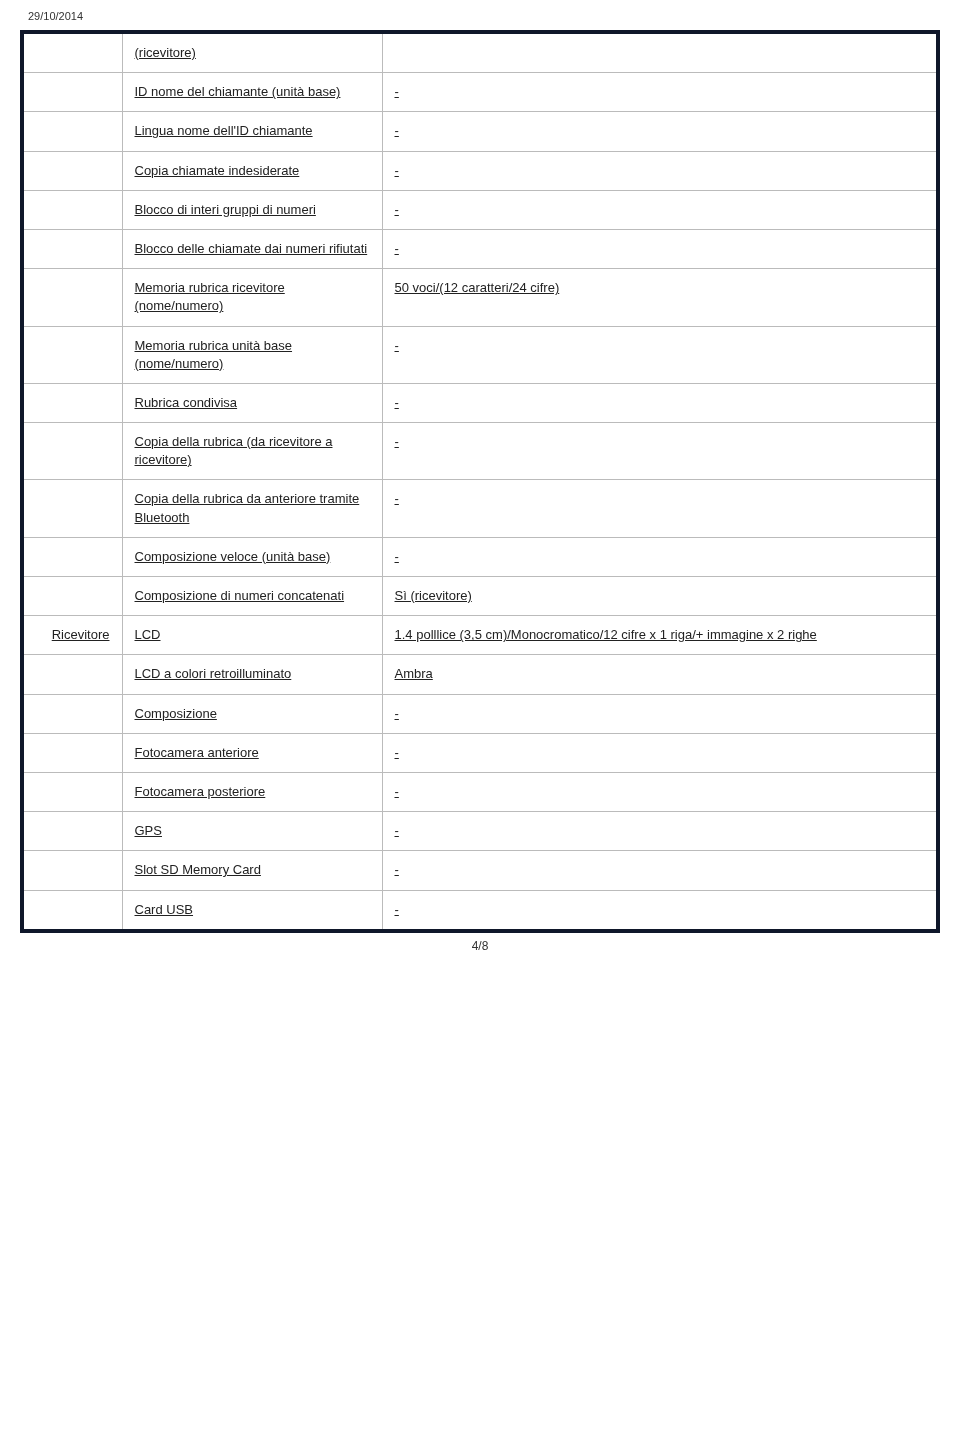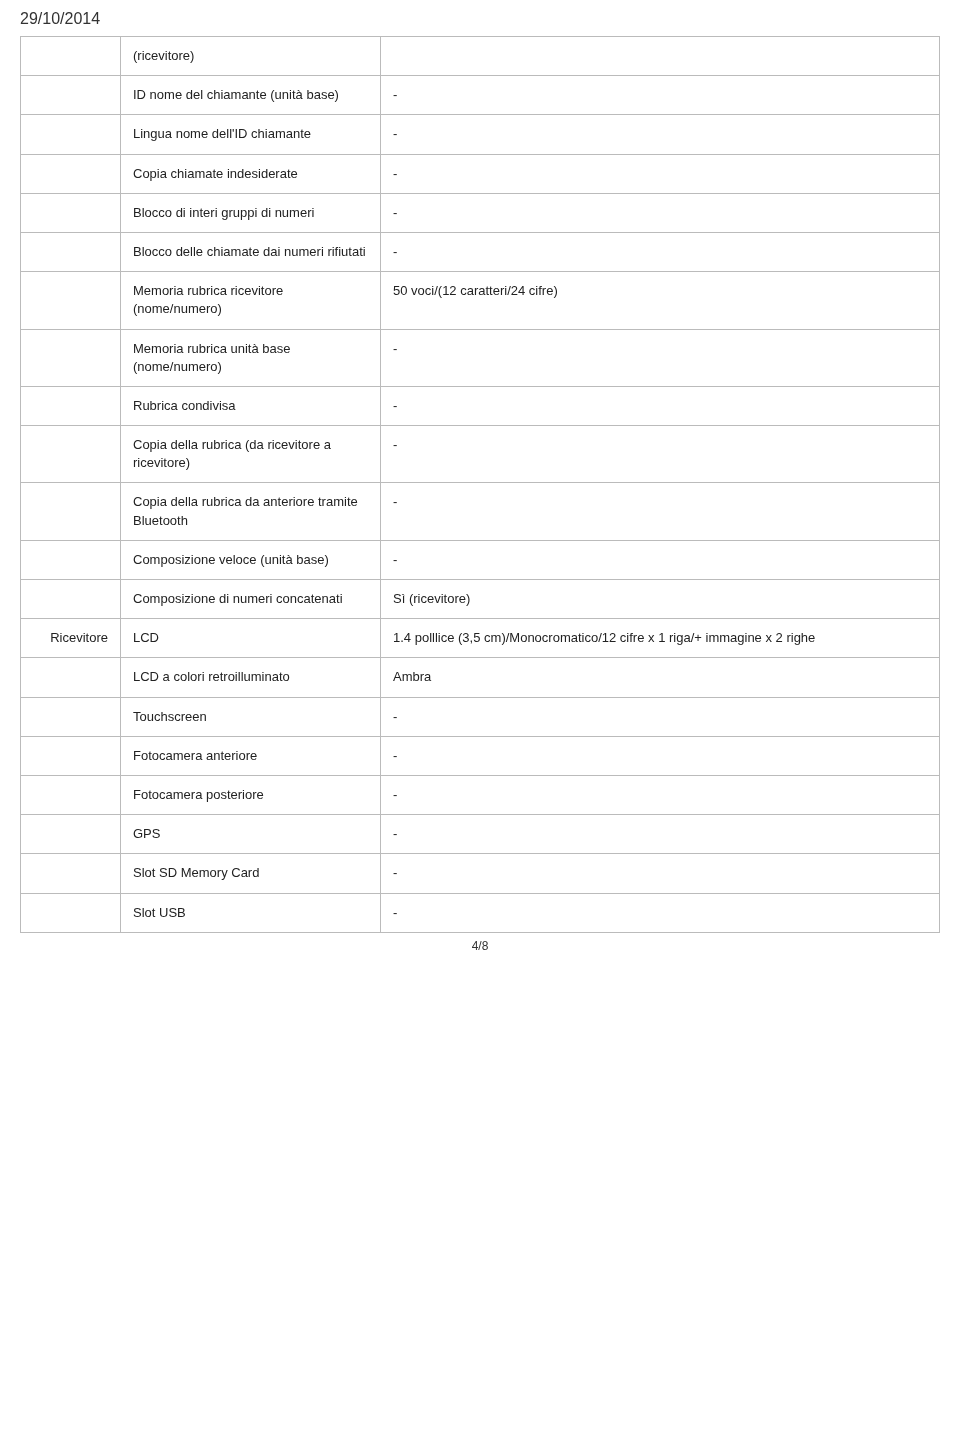--- a/index.html
+++ b/index.html
@@ -4,28 +4,30 @@
   <style>
     * { margin: 0; padding: 0; box-sizing: border-box; }
     body {
       font-family: Arial, sans-serif;
       font-size: 13px;
       color: #222;
       background: #fff;
       padding: 10px 20px;
     }
     .date-header {
-      font-size: 16px;
+      font-size: 11px;
       color: #333;
       margin-bottom: 8px;
+      margin-left: 8px;
     }
     .main-table {
       width: 100%;
       border-collapse: collapse;
-      border: 1px solid #0f172a;
+      border: 4px solid #0f172a;
+      text-decoration: underline;
     }
     .main-table td {
       border: 1px solid #bbb;
       padding: 10px 12px;
       vertical-align: top;
       line-height: 1.4;
     }
     .col-category {
       width: 100px;
       font-size: 13px;
@@ -122,21 +124,21 @@
         <td class="col-feature">LCD</td>
         <td class="col-value">1.4 polllice (3,5 cm)/Monocromatico/12 cifre x 1 riga/+ immagine x 2 righe</td>
       </tr>
       <tr>
         <td class="col-category"></td>
         <td class="col-feature">LCD a colori retroilluminato</td>
         <td class="col-value">Ambra</td>
       </tr>
       <tr>
         <td class="col-category"></td>
-        <td class="col-feature">Touchscreen</td>
+        <td class="col-feature">Composizione</td>
         <td class="col-value">-</td>
       </tr>
       <tr>
         <td class="col-category"></td>
         <td class="col-feature">Fotocamera anteriore</td>
         <td class="col-value">-</td>
       </tr>
       <tr>
         <td class="col-category"></td>
         <td class="col-feature">Fotocamera posteriore</td>
@@ -147,19 +149,19 @@
         <td class="col-feature">GPS</td>
         <td class="col-value">-</td>
       </tr>
       <tr>
         <td class="col-category"></td>
         <td class="col-feature">Slot SD Memory Card</td>
         <td class="col-value">-</td>
       </tr>
       <tr>
         <td class="col-category"></td>
-        <td class="col-feature">Slot USB</td>
+        <td class="col-feature">Card USB</td>
         <td class="col-value">-</td>
       </tr>
     </tbody>
 </table>
 
 <div class="page-number">4/8</div>
 
 </body></html>

